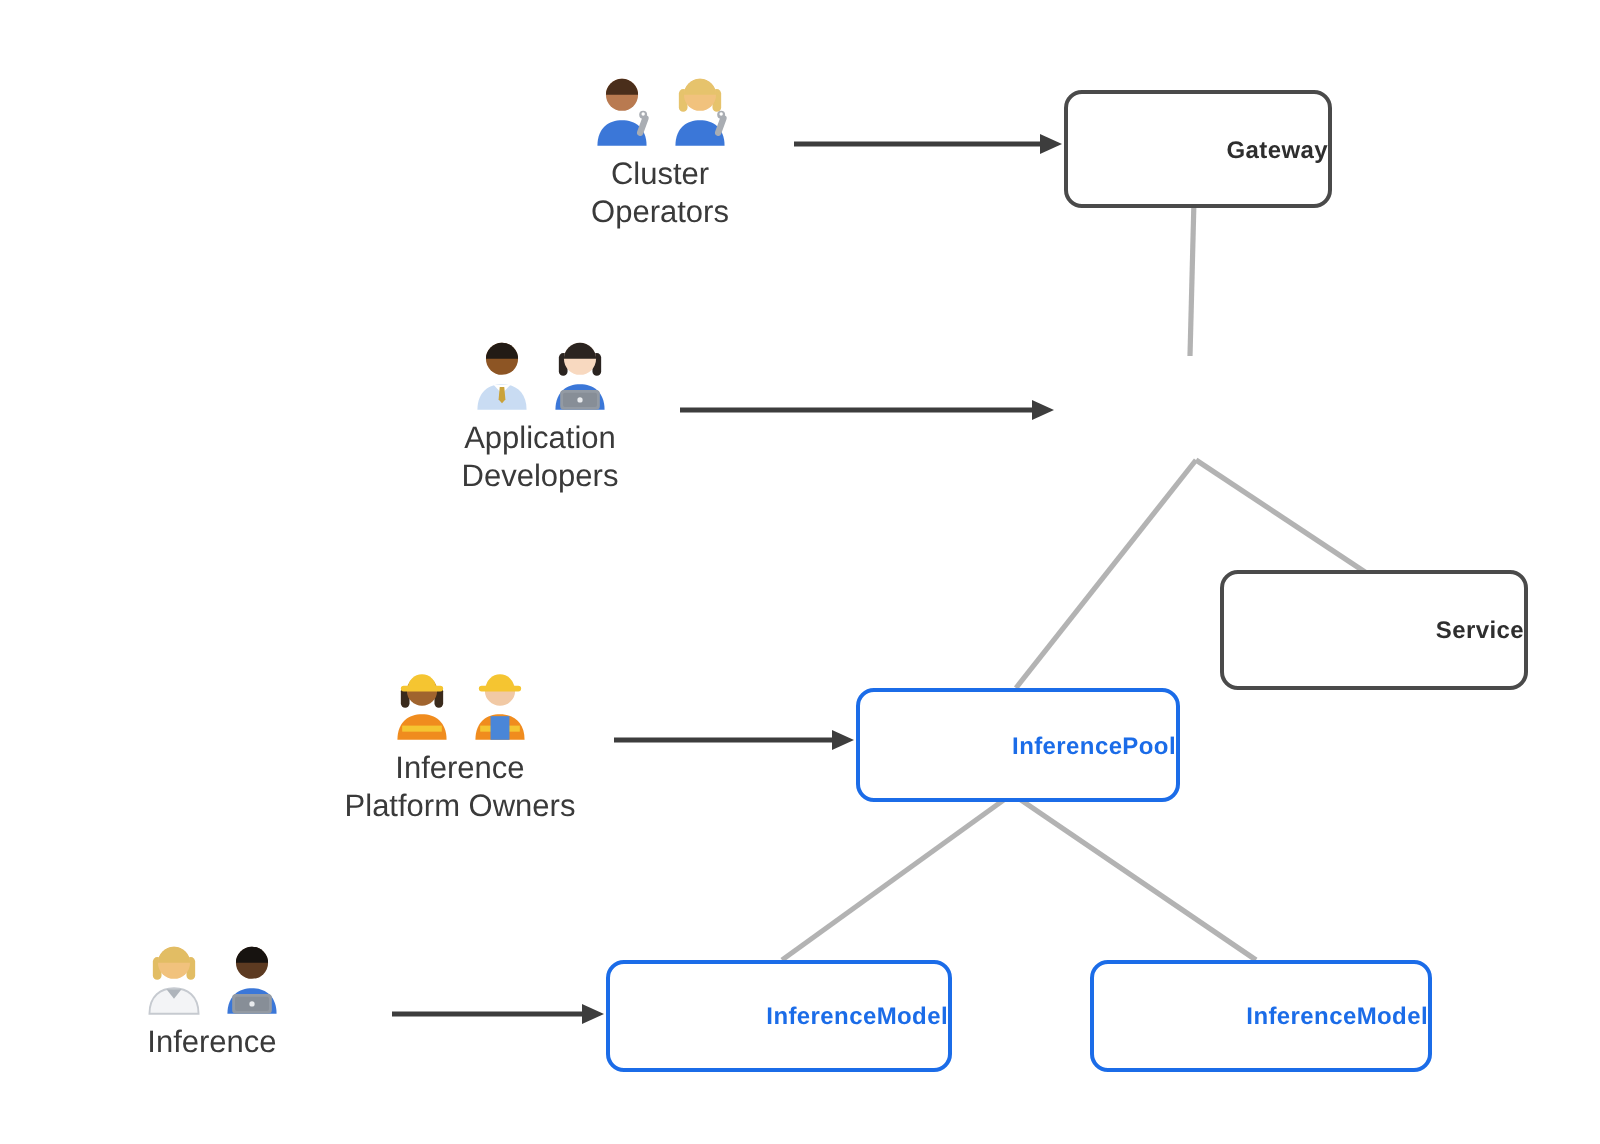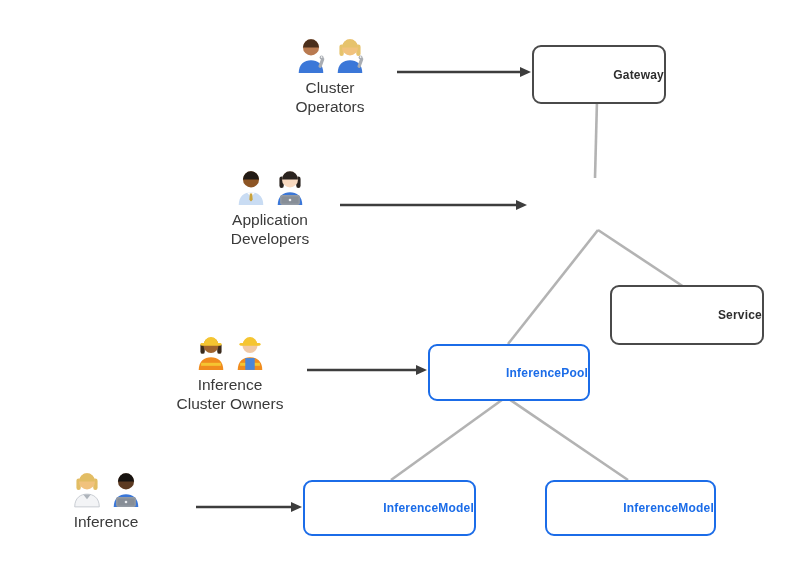--- a/index.html
+++ b/index.html
@@ -132,21 +132,21 @@
         <path d="M5,40 C5,30.5 11,26.5 18,26.5 C25,26.5 31,30.5 31,40 Z" fill="#f08c1e"></path>
         <rect x="7.5" y="32.5" width="21" height="3.2" fill="#f5c531"></rect>
         <rect x="13" y="27.5" width="10" height="12.5" fill="#4a86d8"></rect>
         <circle cx="18" cy="14" r="8" fill="#f1c9a5"></circle>
         <path d="M10.5,12.8 a7.5,7.5 0 0 1 15,0 z" fill="#f5c531"></path>
         <rect x="6.8" y="11.4" width="22.4" height="3" rx="1.5" fill="#f5c531"></rect>
       </svg>
     </div>
     <div class="plabel">
       <div>Inference</div>
-      <div>Cluster Owners</div>
+      <div>Platform Owners</div>
     </div>
   </div>
 
   <div class="persona" style="left:11px;top:467px;">
     <div class="icons">
       <svg width="34" height="40" viewBox="0 0 36 40" aria-hidden="true">
         <rect x="6.8" y="10" width="4.6" height="12" rx="2.3" fill="#e2bd64"></rect>
         <rect x="24.6" y="10" width="4.6" height="12" rx="2.3" fill="#e2bd64"></rect>
         <path d="M5,40 C5,30.5 11,26.5 18,26.5 C25,26.5 31,30.5 31,40 Z" fill="#f3f4f6" stroke="#c6cad0" stroke-width="1"></path>
         <path d="M14,27 L18,32 L22,27 Z" fill="#aeb4bb"></path>

